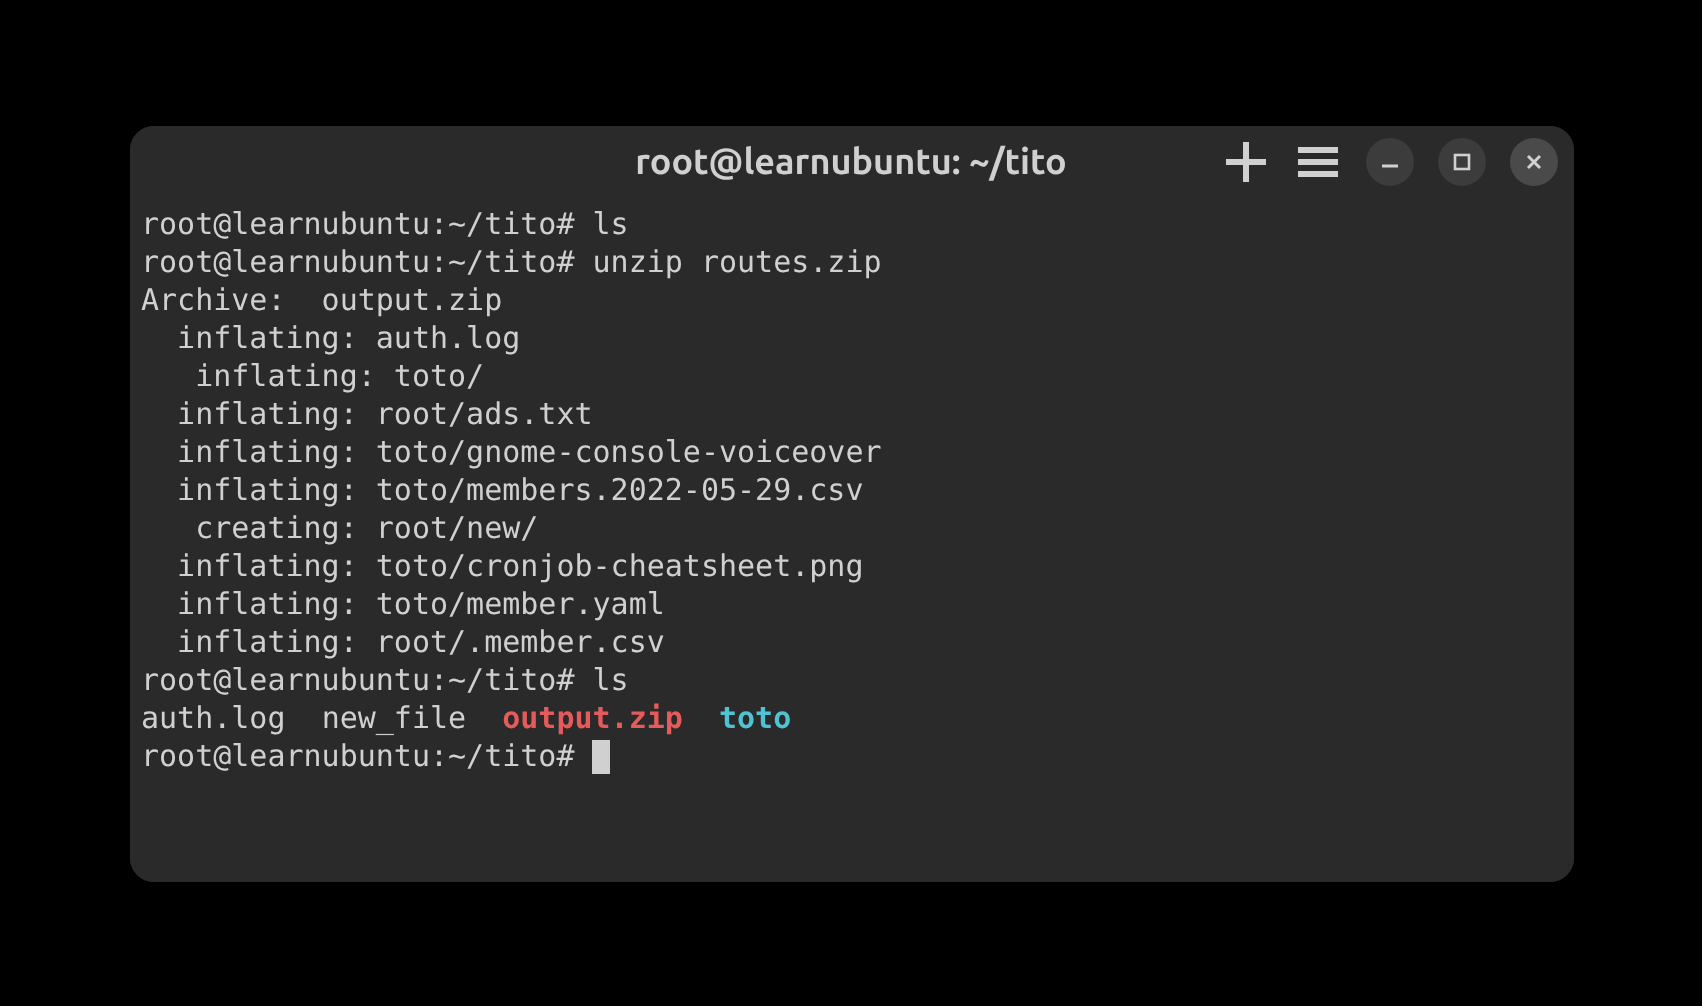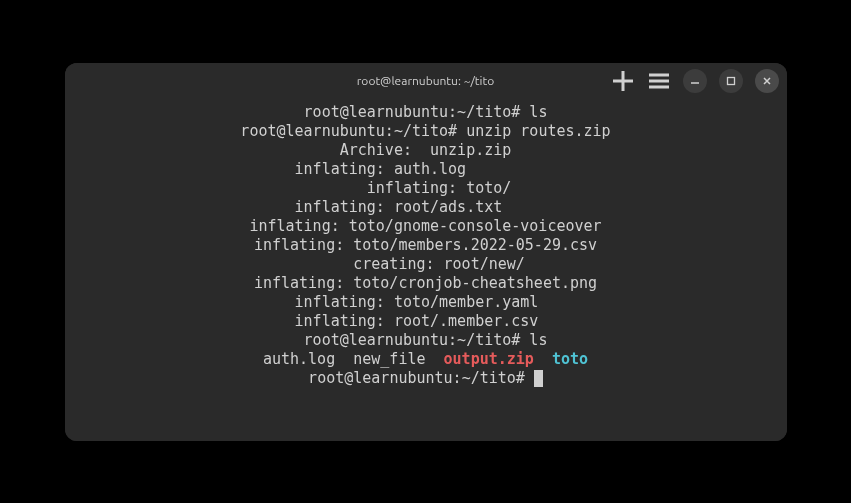--- a/index.html
+++ b/index.html
@@ -33,23 +33,23 @@
       display: flex;
       align-items: center;
       padding: 0 8px;
       position: relative;
     }
     .title-text {
       position: absolute;
       left: 50%;
       transform: translateX(-50%);
       color: #d0d0d0;
-      font-size: 12px;
+      font-size: 18px;
       font-family: 'Ubuntu', 'Cantarell', sans-serif;
-      font-weight: 400;
+      font-weight: 700;
     }
     .titlebar-controls {
       margin-left: auto;
       display: flex;
       gap: 12px;
       align-items: center;
     }
     .titlebar-icon-btn {
       width: 24px;
       height: 24px;
@@ -81,21 +81,20 @@
       flex: 1;
       background: #2a2a2a;
       padding: 4px 6px;
       font-size: 15px;
       line-height: 1.27;
       color: #d0d0d0;
       overflow: hidden;
     }
     .line {
       white-space: pre;
-      text-align: center;
     }
     .prompt-user {
       color: #d0d0d0;
     }
     .red {
       color: #e55b5b;
       font-weight: bold;
     }
     .cyan {
       color: #4fc3d4;
@@ -143,21 +142,21 @@
         <svg viewBox="0 0 10 10">
             <path d="M2 2 L8 8 M8 2 L2 8" stroke="#d0d0d0" stroke-width="1.5"></path>
           </svg>
       </div>
     </div>
   </div>
 
   <div class="terminal-body">
     <div class="line"><span class="prompt-user">root@learnubuntu:~/tito#</span> <span>ls</span></div>
     <div class="line"><span class="prompt-user">root@learnubuntu:~/tito#</span> <span>unzip routes.zip</span></div>
-    <div class="line">Archive:  unzip.zip</div>
+    <div class="line">Archive:  output.zip</div>
     <div class="line">  inflating: auth.log            </div>
     <div class="line">   inflating: toto/</div>
     <div class="line">  inflating: root/ads.txt        </div>
     <div class="line">  inflating: toto/gnome-console-voiceover  </div>
     <div class="line">  inflating: toto/members.2022-05-29.csv  </div>
     <div class="line">   creating: root/new/</div>
     <div class="line">  inflating: toto/cronjob-cheatsheet.png  </div>
     <div class="line">  inflating: toto/member.yaml    </div>
     <div class="line">  inflating: root/.member.csv    </div>
     <div class="line"><span class="prompt-user">root@learnubuntu:~/tito#</span> <span>ls</span></div>

